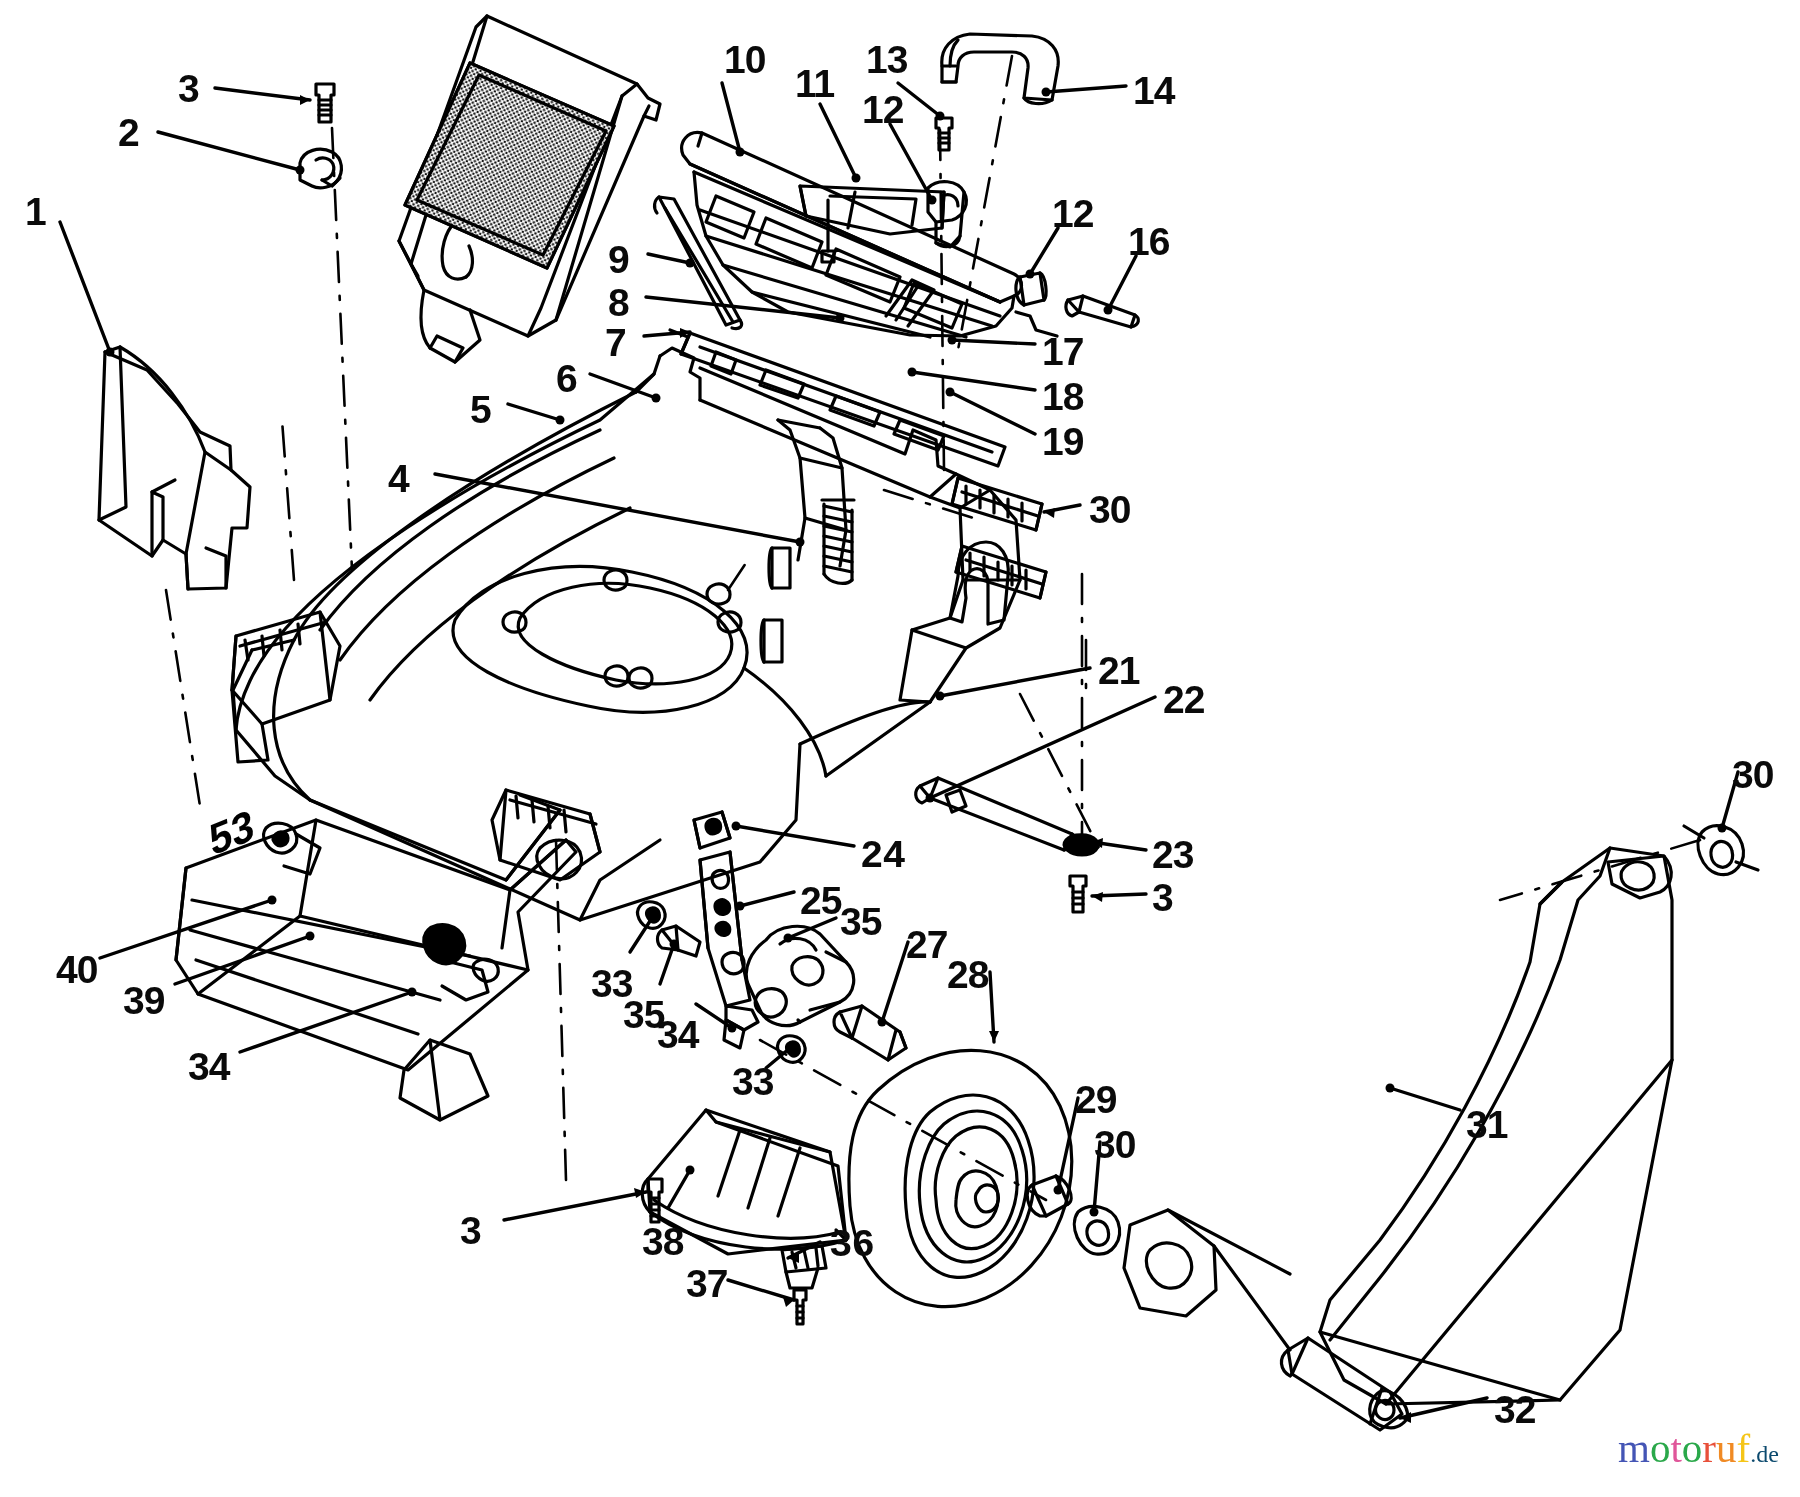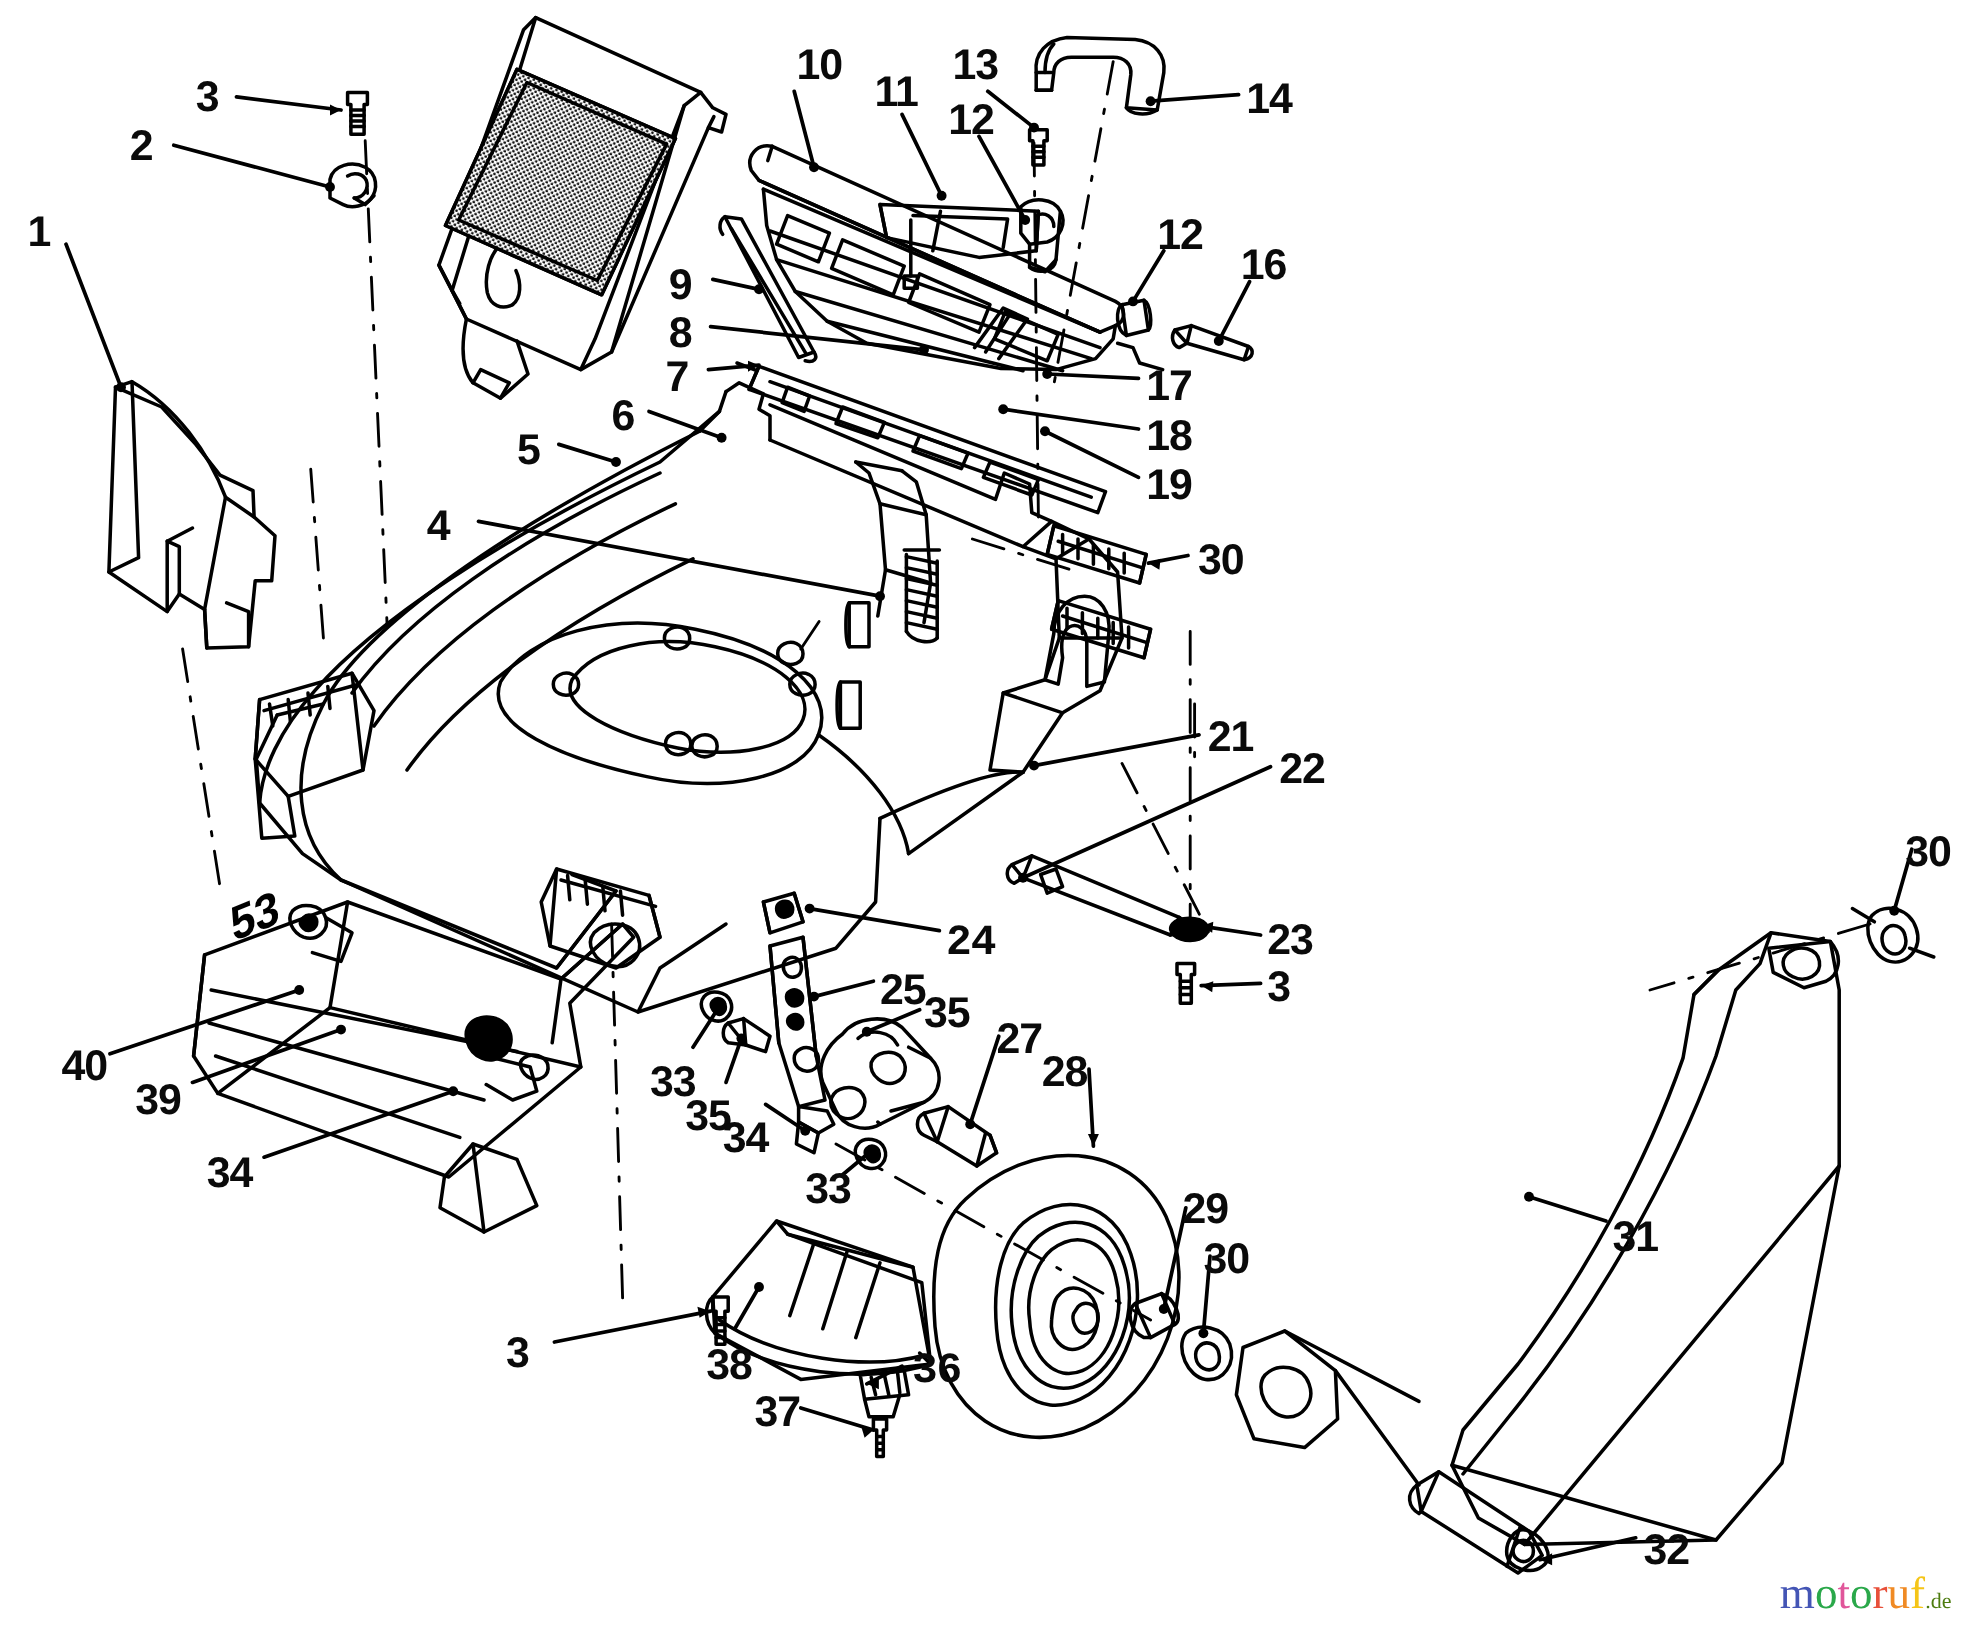--- a/index.html
+++ b/index.html
@@ -28,21 +28,21 @@
   }
   .wm{
     position:absolute;
     left:1618px;top:1428px;
     font-family:"Liberation Serif", serif;
     font-size:41px;
     line-height:41px;
     white-space:nowrap;
     letter-spacing:0px;
   }
-  .wm .d{font-size:20px;color:#4d7c0f;letter-spacing:0;}
+  .wm .d{font-size:24px;color:#0c4a6e;letter-spacing:0;}
   .wm .c0{color:#4455b5;}
   .wm .c1{color:#2aa84a;}
   .wm .c2{color:#e0569a;}
   .wm .c3{color:#2aa84a;}
   .wm .c4{color:#e8503a;}
   .wm .c5{color:#f08a24;}
   .wm .c6{color:#f5c518;}
 </style>
 </head>
 <body>

